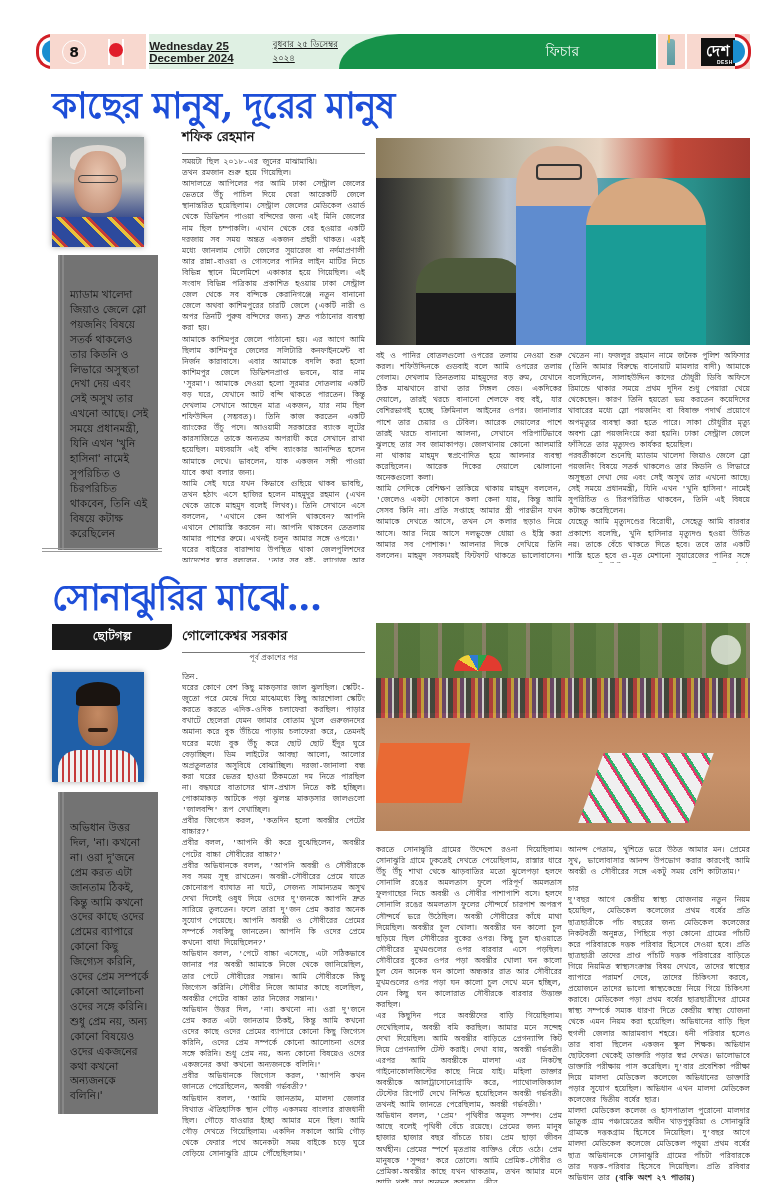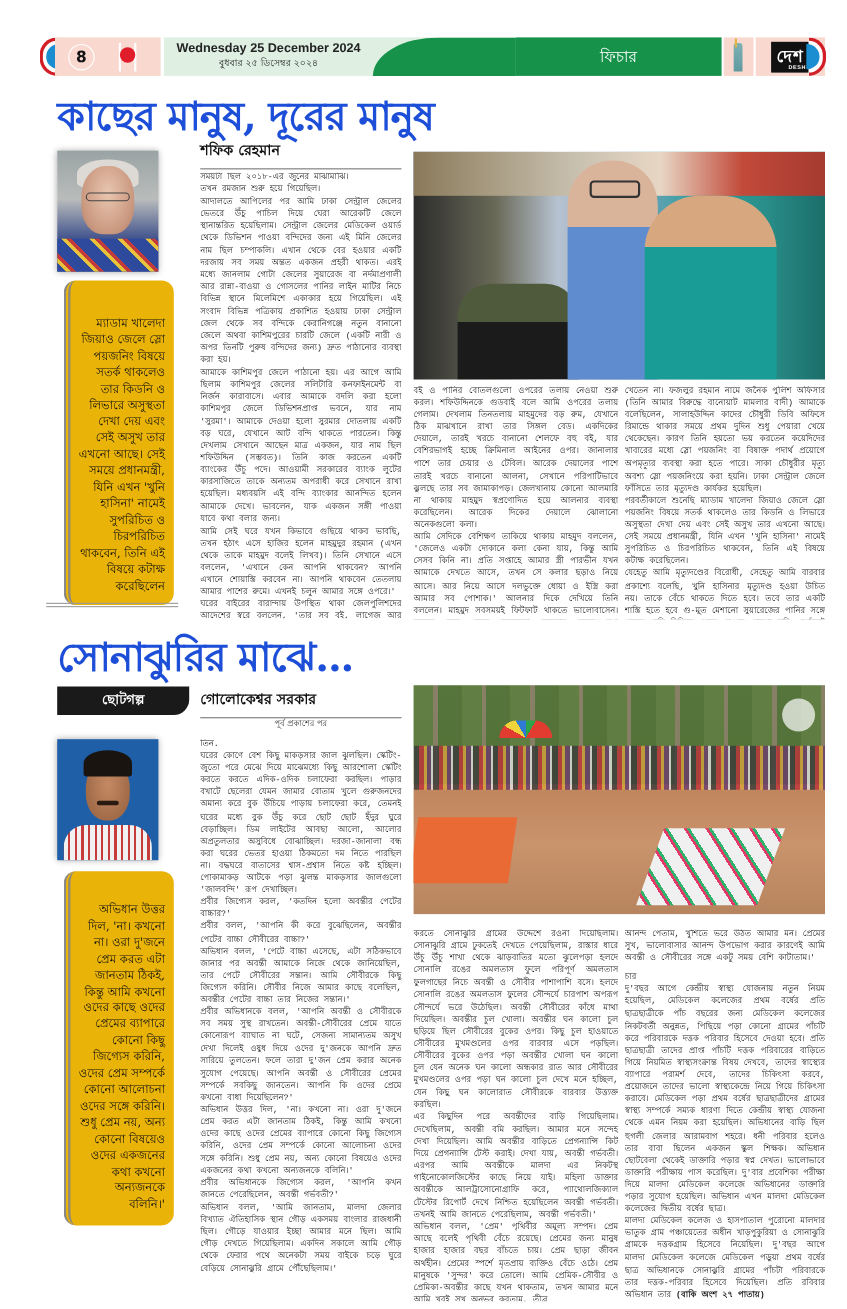--- a/index.html
+++ b/index.html
@@ -11,21 +11,21 @@
   .cap { position: absolute; top: 34px; width: 16px; height: 35px; }
   .cap.left { left: 36px; border: 3px solid #d21f26; border-right: none; border-radius: 18px 0 0 18px; background: #fff; }
   .cap.left::after { content: ""; position: absolute; left: 3px; top: 3px; width: 12px; height: 23px; background: #1a8ed0; border-radius: 12px 0 0 12px; }
   .cap.right { left: 735px; border: 3px solid #d21f26; border-left: none; border-radius: 0 18px 18px 0; background: #fff; }
   .cap.right::after { content: ""; position: absolute; left: -2px; top: 3px; width: 12px; height: 23px; background: #1a8ed0; border-radius: 0 12px 12px 0; }
   .mh-pink { background: #f8d8cf; height: 35px; display: flex; align-items: center; }
   .mh-left { width: 105px; padding-left: 12px; gap: 22px; }
   .page-num { width: 24px; height: 24px; border-radius: 50%; border: 1px solid #fff; display: flex; align-items: center; justify-content: center; font-weight: bold; font-size: 14px; }
   .memorial { width: 16px; height: 26px; position: relative; border-left: 2px solid #fff; border-right: 2px solid #fff; }
   .memorial::before { content: ""; position: absolute; left: -1px; top: 4px; width: 14px; height: 14px; border-radius: 50%; background: #e01d2a; }
-  .mh-date { width: 340px; background: #dff0e3; position: relative; display: flex; flex-direction: column; align-items: center; justify-content: center; padding-right: 130px; margin-left: 3px; overflow: hidden; }
+  .mh-date { width: 340px; background: #dff0e3; position: relative; display: flex; flex-direction: row; align-items: center; justify-content: center; padding-right: 130px; margin-left: 3px; overflow: hidden; text-decoration: underline; }
   .mh-date .en { font-family: "Liberation Sans", sans-serif; font-size: 11.5px; font-weight: bold; color: #222; }
   .mh-date .bn { font-size: 8.5px; color: #222; margin-top: 1px; }
   .green-wedge { position: absolute; right: -30px; top: 0; width: 160px; height: 35px; background: #16924a; border-top-left-radius: 120px 70px; }
   .mh-section { width: 206px; background: #16924a; display: flex; align-items: center; justify-content: center; color: #fff; font-size: 14px; }
   .mh-liberty { width: 30px; margin-left: 2px; justify-content: center; }
   .statue { width: 8px; height: 26px; background: linear-gradient(#7fb1b5, #5f9aa0); border-radius: 3px 3px 0 0; position: relative; }
   .statue::before { content: ""; position: absolute; left: 1px; top: -4px; width: 2px; height: 8px; background: #e2b443; }
   .mh-logo { width: 70px; margin-left: 2px; justify-content: center; }
   .logo-box { width: 35px; height: 28px; background: #111; color: #fff; font-family: "Liberation Sans", sans-serif; font-weight: bold; font-size: 15px; display: flex; align-items: center; justify-content: center; letter-spacing: 1px; position: relative; }
   .logo-box small { position: absolute; bottom: 1px; right: 3px; font-size: 5px; letter-spacing: 0.5px; }
@@ -42,21 +42,21 @@
   .p1 .hair { position: absolute; left: 18px; top: 8px; width: 56px; height: 26px; background: #ddd9d4; border-radius: 50% 50% 20% 20%; }
   .p1 .glasses { position: absolute; left: 26px; top: 38px; width: 40px; height: 8px; border: 1.5px solid #444; border-radius: 4px; }
   .p1 .shirt { position: absolute; left: 0; top: 80px; width: 92px; height: 30px; background: repeating-linear-gradient(45deg, #2d4a9d 0 6px, #e8c23a 6px 9px, #c43a3a 9px 12px, #2d4a9d 12px 18px); }
   .p2 { left: 52px; top: 672px; width: 92px; height: 110px; background: #1f5fa8; }
   .p2 .hair { position: absolute; left: 24px; top: 10px; width: 44px; height: 24px; background: #1a1410; border-radius: 50% 50% 10% 10%; }
   .p2 .face { position: absolute; left: 26px; top: 20px; width: 40px; height: 54px; background: radial-gradient(ellipse at 50% 40%, #c48a63 0%, #9d6745 80%); border-radius: 45%; }
   .p2 .mustache { position: absolute; left: 36px; top: 56px; width: 20px; height: 4px; background: #2a1b12; border-radius: 2px; }
   .p2 .shirt { position: absolute; left: 6px; top: 78px; width: 80px; height: 32px; background: repeating-linear-gradient(90deg, #f1f1f1 0 4px, #c63b3b 4px 6px); border-radius: 20px 20px 0 0; }
 
   
-  .pull { position: absolute; background: #eab308; border-left: 6px double #888; padding: 10px 8px 8px 6px; text-align: right; font-family: "DejaVu Serif", serif; font-size: 10.5px; line-height: 1.42; color: #111; border-radius: 11px; }
+  .pull { position: absolute; background: #737373; border-left: 6px double #888; padding: 10px 8px 8px 6px; text-align: left; font-family: "DejaVu Serif", serif; font-size: 10.5px; line-height: 1.42; color: #111; }
   .pull1 { left: 58px; top: 255px; width: 100px; height: 295px; padding-top: 32px; }
   .pull2 { left: 58px; top: 792px; width: 100px; height: 322px; padding-top: 28px; }
   .pull-rule { position: absolute; height: 4px; border-top: 1px solid #999; border-bottom: 1px solid #999; }
 
   
   .byline { position: absolute; font-family: "DejaVu Serif", serif; font-size: 13px; font-weight: bold; padding-bottom: 5px; border-bottom: 1px solid #777; }
   .b1 { left: 182px; top: 127px; width: 183px; }
   .b2 { left: 182px; top: 626px; width: 183px; }
   .kicker { position: absolute; left: 52px; top: 624px; width: 120px; height: 26px; background: #1a1a1a; color: #fff; font-size: 12px; font-weight: bold; display: flex; align-items: center; justify-content: center; border-radius: 0 0 14px 0; }
   .cont-note { position: absolute; left: 182px; top: 652px; width: 183px; text-align: center; font-size: 7.5px; color: #333; }
@@ -173,22 +173,22 @@
   <div class="shirt"></div>
 </div>
 
 <div class="pull pull2">অভিধান উত্তর দিল, 'না। কখনো না। ওরা দু'জনে প্রেম করত এটা জানতাম ঠিকই, কিন্তু আমি কখনো ওদের কাছে ওদের প্রেমের ব্যাপারে কোনো কিছু জিগ্যেস করিনি, ওদের প্রেম সম্পর্কে কোনো আলোচনা ওদের সঙ্গে করিনি। শুধু প্রেম নয়, অন্য কোনো বিষয়েও ওদের একজনের কথা কখনো অন্যজনকে বলিনি।'</div>
 
 <div class="col c2a" style="top:672px;">
   <p>তিন.</p>
   <p>ঘরের কোণে বেশ কিছু মাকড়সার জাল ঝুলছিল। স্কেটিং-জুতো পরে মেঝে দিয়ে মাঝেমধ্যে কিছু আরশোলা স্কেটিং করতে করতে এদিক-ওদিক চলাফেরা করছিল। পাড়ার বখাটে ছেলেরা যেমন জামার বোতাম খুলে গুরুজনদের অমান্য করে বুক উঁচিয়ে পাড়ায় চলাফেরা করে, তেমনই ঘরের মধ্যে বুক উঁচু করে ছোট ছোট ইঁদুর ঘুরে বেড়াচ্ছিল। ডিম লাইটের আবছা আলো, আলোর অপ্রতুলতার অসুবিধে বোঝাচ্ছিল। দরজা-জানালা বন্ধ করা ঘরের ভেতর হাওয়া ঠিকমতো দম নিতে পারছিল না। বদ্ধঘরে বাতাসের শ্বাস-প্রশ্বাস নিতে কষ্ট হচ্ছিল। পোকামাকড় আটকে পড়া ঝুলন্ত মাকড়সার জালগুলো 'জালবন্দি' রূপ দেখাচ্ছিল।</p>
   <p>প্রবীর জিগ্যেস করল, 'কতদিন হলো অবন্তীর পেটের বাচ্চার?'</p>
   <p>প্রবীর বলল, 'আপনি কী করে বুঝেছিলেন, অবন্তীর পেটের বাচ্চা সৌবীরের বাচ্চা?'</p>
+  <p>প্রবীর অভিধানকে বলল, 'আপনি অবন্তী ও সৌবীরকে সব সময় সুস্থ রাখতেন। অবন্তী-সৌবীরের প্রেমে যাতে কোনোরূপ ব্যাঘাত না ঘটে, সেজন্য সামান্যতম অসুখ দেখা দিলেই ওষুধ দিয়ে ওদের দু'জনকে আপনি দ্রুত সারিয়ে তুলতেন। ফলে তারা দু'জন প্রেম করার অনেক সুযোগ পেয়েছে। আপনি অবন্তী ও সৌবীরের প্রেমের সম্পর্কে সবকিছু জানতেন। আপনি কি ওদের প্রেমে কখনো বাধা দিয়েছিলেন?'</p>
   <p>অভিধান বলল, 'পেটে বাচ্চা এসেছে, এটা সঠিকভাবে জানার পর অবন্তী আমাকে নিজে থেকে জানিয়েছিল, তার পেটে সৌবীরের সন্তান। আমি সৌবীরকে কিছু জিগ্যেস করিনি। সৌবীর নিজে আমার কাছে বলেছিল, অবন্তীর পেটের বাচ্চা তার নিজের সন্তান।'</p>
-  <p>প্রবীর অভিধানকে বলল, 'আপনি অবন্তী ও সৌবীরকে সব সময় সুস্থ রাখতেন। অবন্তী-সৌবীরের প্রেমে যাতে কোনোরূপ ব্যাঘাত না ঘটে, সেজন্য সামান্যতম অসুখ দেখা দিলেই ওষুধ দিয়ে ওদের দু'জনকে আপনি দ্রুত সারিয়ে তুলতেন। ফলে তারা দু'জন প্রেম করার অনেক সুযোগ পেয়েছে। আপনি অবন্তী ও সৌবীরের প্রেমের সম্পর্কে সবকিছু জানতেন। আপনি কি ওদের প্রেমে কখনো বাধা দিয়েছিলেন?'</p>
   <p>অভিধান উত্তর দিল, 'না। কখনো না। ওরা দু'জনে প্রেম করত এটা জানতাম ঠিকই, কিন্তু আমি কখনো ওদের কাছে ওদের প্রেমের ব্যাপারে কোনো কিছু জিগ্যেস করিনি, ওদের প্রেম সম্পর্কে কোনো আলোচনা ওদের সঙ্গে করিনি। শুধু প্রেম নয়, অন্য কোনো বিষয়েও ওদের একজনের কথা কখনো অন্যজনকে বলিনি।'</p>
   <p>প্রবীর অভিধানকে জিগ্যেস করল, 'আপনি কখন জানতে পেরেছিলেন, অবন্তী গর্ভবতী?'</p>
   <p>অভিধান বলল, 'আমি জানতাম, মালদা জেলার বিখ্যাত ঐতিহাসিক স্থান গৌড় একসময় বাংলার রাজধানী ছিল। গৌড়ে যাওয়ার ইচ্ছা আমার মনে ছিল। আমি গৌড় দেখতে গিয়েছিলাম। একদিন সকালে আমি গৌড় থেকে ফেরার পথে অনেকটা সময় বাইকে চড়ে ঘুরে বেড়িয়ে সোনাঝুরি গ্রামে পৌঁছেছিলাম।'</p>
 </div>
 
 <div class="photo photo2">
   <div class="trees"></div>
   <div class="umbrella"></div>
   <div class="crowd"></div>
   <div class="tarp"></div>

